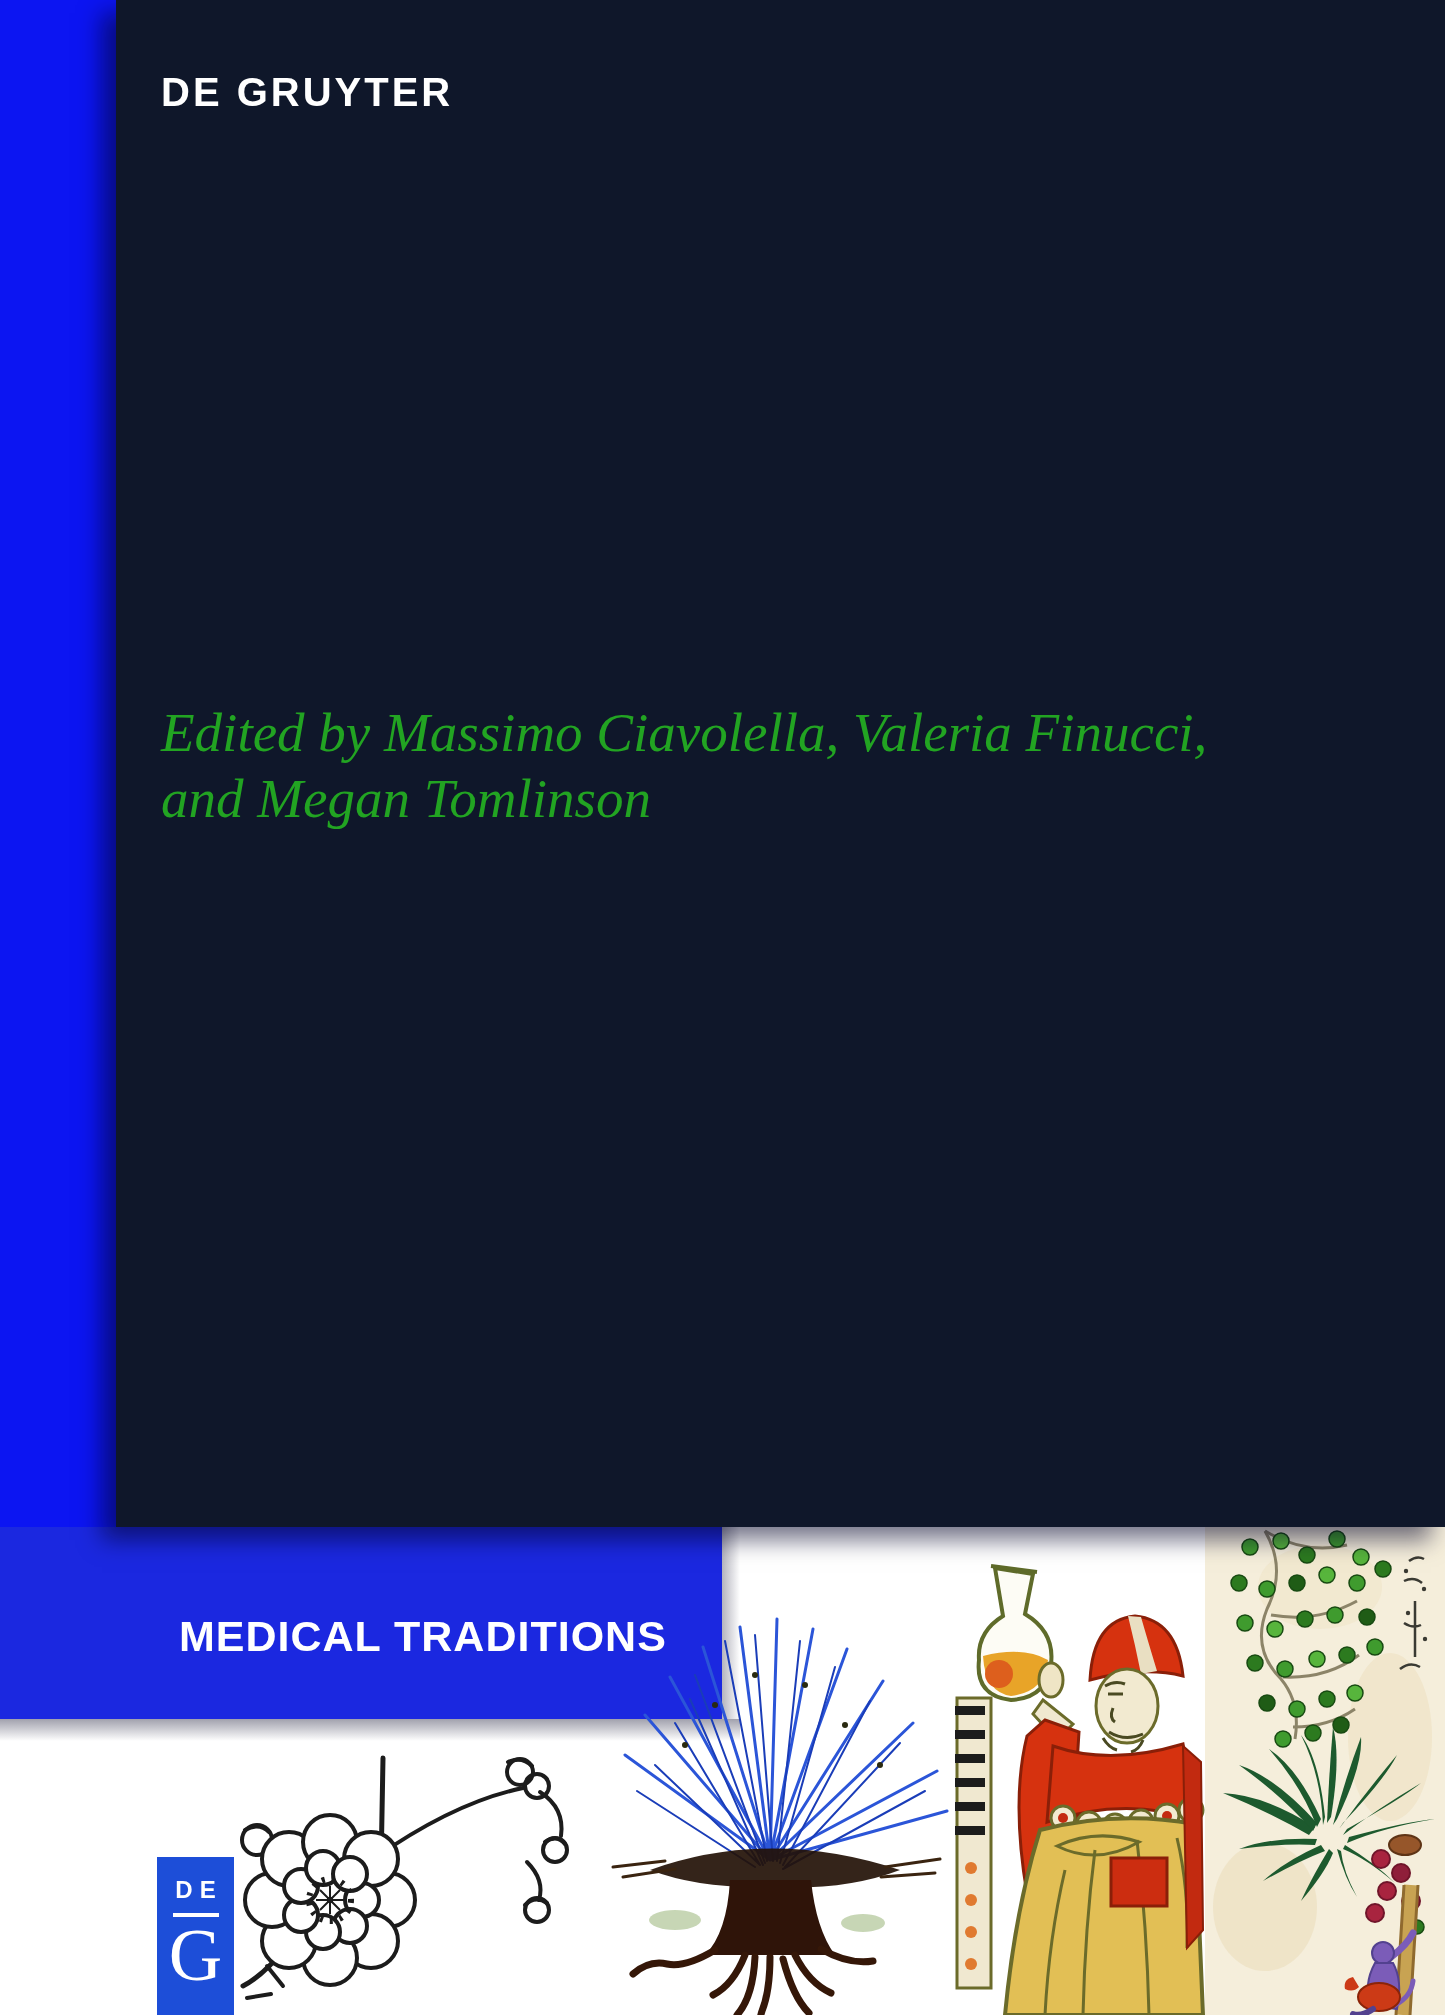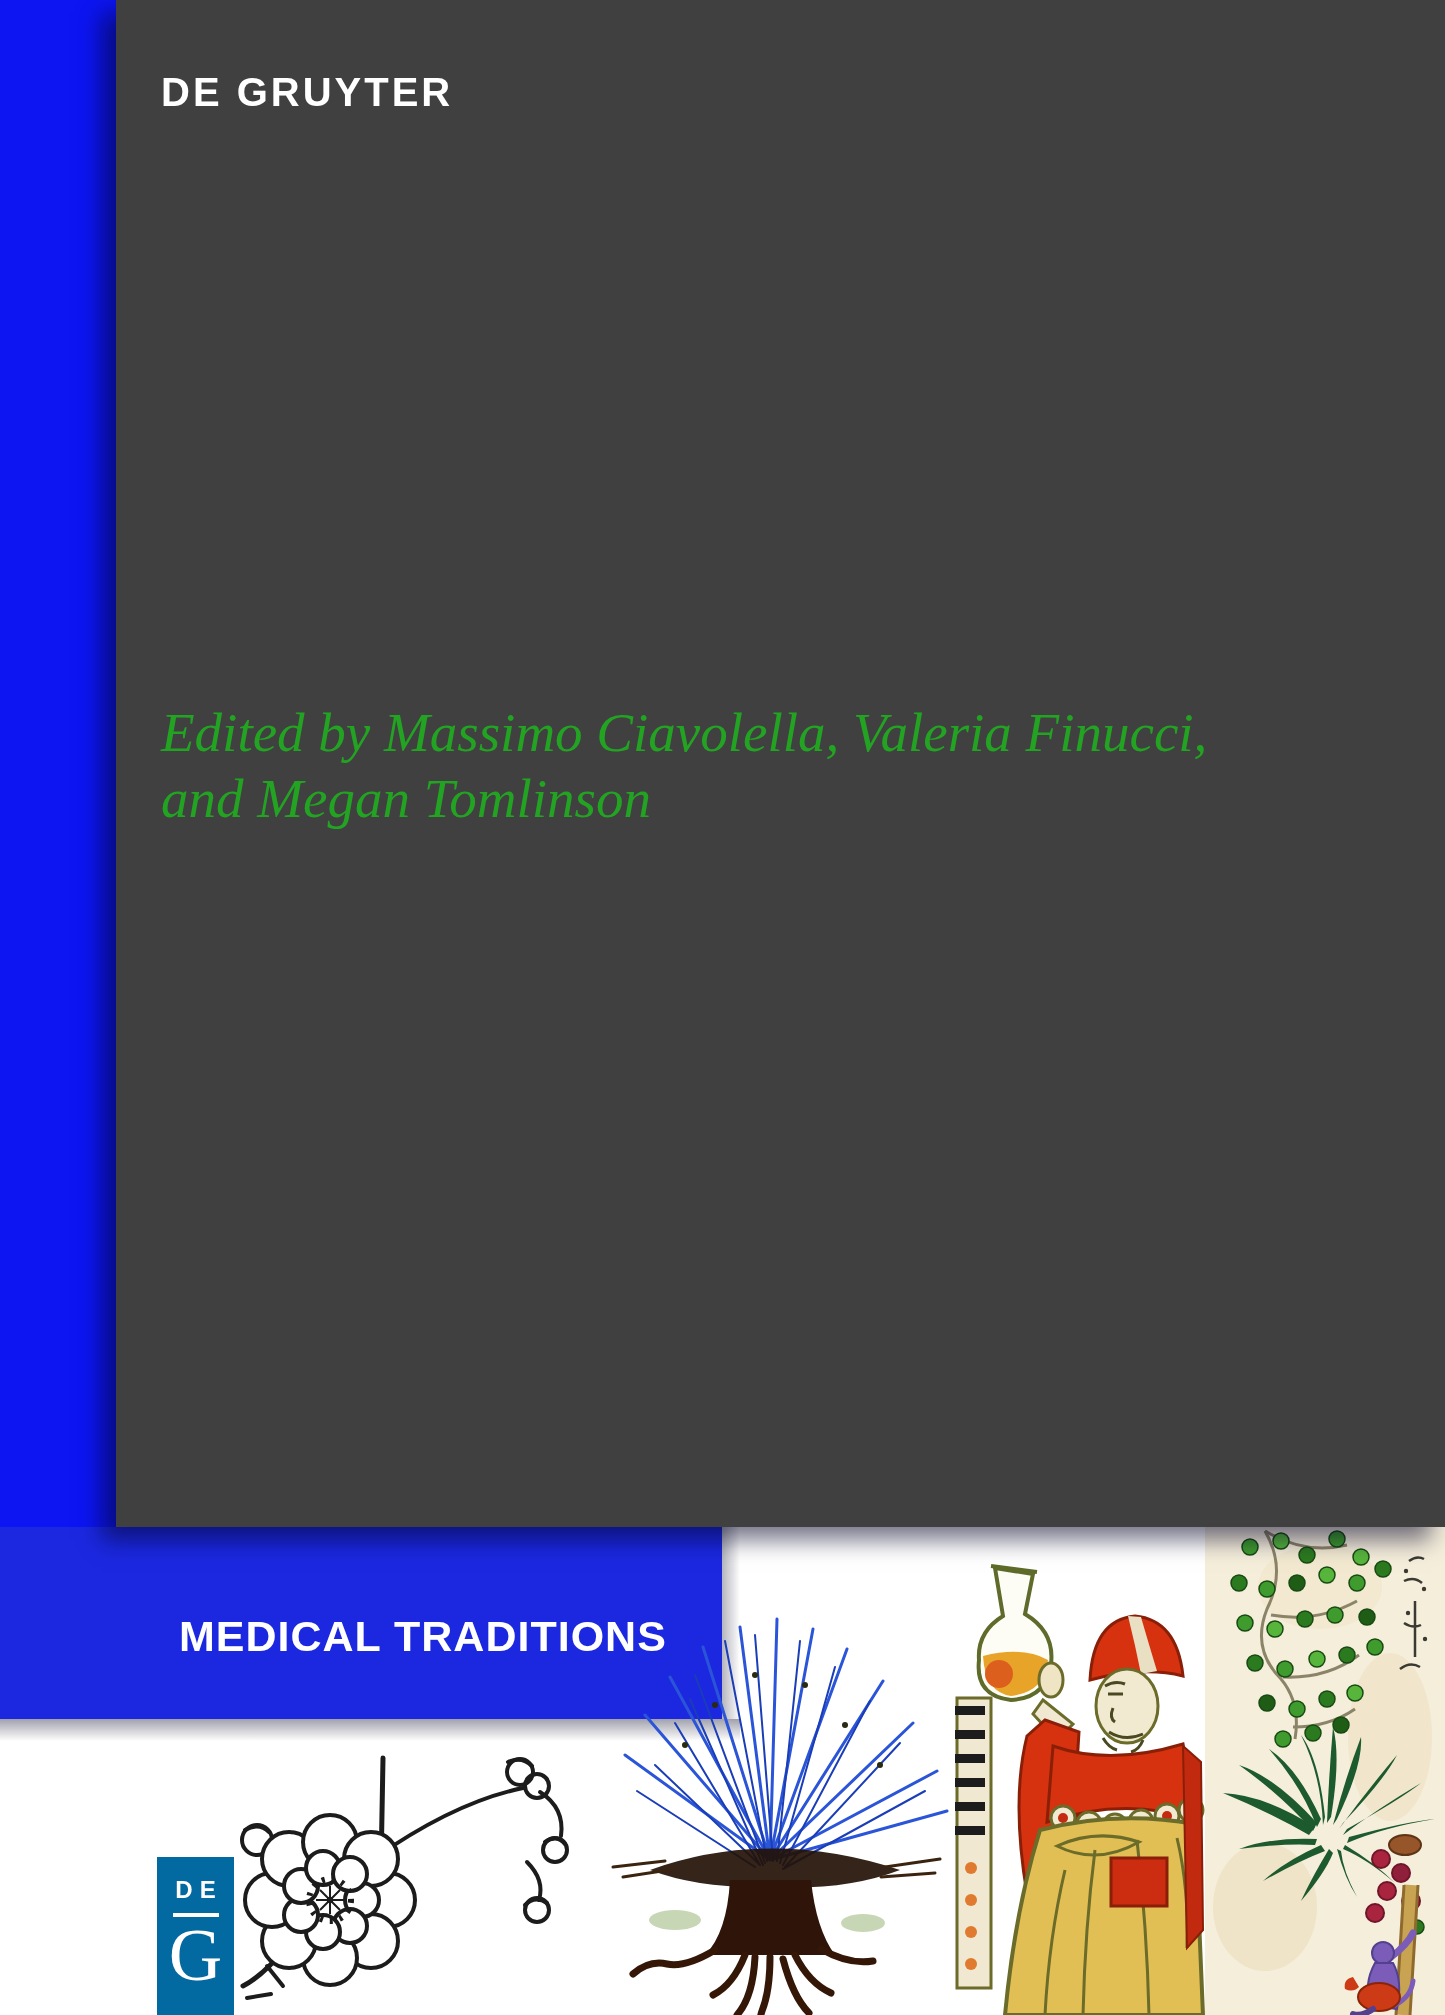--- a/index.html
+++ b/index.html
@@ -8,31 +8,31 @@
     background:#ffffff;font-family:"Liberation Sans",sans-serif;
   }
   
   .blue-bg{position:absolute;left:0;top:0;width:722px;height:1719px;background:#1b28e0;z-index:1;}
   .blue-strip{position:absolute;left:0;top:0;width:116px;height:1527px;background:#0c15f2;z-index:1;}
   .band-shadow-bottom{position:absolute;left:0;top:1719px;width:740px;height:22px;z-index:2;
     background:linear-gradient(to bottom,rgba(8,8,40,.38),rgba(8,8,40,0));}
   .band-shadow-right{position:absolute;left:722px;top:1527px;width:18px;height:192px;z-index:2;
     background:linear-gradient(to right,rgba(8,8,40,.30),rgba(8,8,40,0));}
   
-  .panel{position:absolute;left:116px;top:0;width:1329px;height:1527px;background:#404040;
+  .panel{position:absolute;left:116px;top:0;width:1329px;height:1527px;background:#0f172a;
     box-shadow:-14px 13px 22px rgba(4,4,40,.55);z-index:5;}
   .publisher{position:absolute;left:45px;top:70px;color:#ffffff;font-size:40px;font-weight:bold;letter-spacing:3px;}
   .title{position:absolute;left:42px;top:242px;color:#22a422;font-size:88px;line-height:97px;
     font-weight:bold;letter-spacing:0px;white-space:nowrap;}
   .editors{position:absolute;left:45px;top:700px;color:#22a422;font-size:55px;line-height:66px;
     font-style:italic;font-family:"Liberation Serif",serif;white-space:nowrap;}
   .series-label{position:absolute;left:158px;top:1612px;color:#ffffff;font-size:43px;font-weight:bold;
     letter-spacing:1px;z-index:3;margin-left:21px;}
   
-  .logo{position:absolute;left:157px;top:1857px;width:77px;height:158px;background:#0369a1;color:#fff;z-index:6;}
+  .logo{position:absolute;left:157px;top:1857px;width:77px;height:158px;background:#1d4ed8;color:#fff;z-index:6;}
   .logo-de{text-align:center;margin-top:19px;font-size:24px;font-weight:bold;letter-spacing:7px;text-indent:7px;}
   .logo-rule{width:46px;height:4px;background:#ffffff;margin:9px auto 2px;}
   .logo-g{text-align:center;font-family:"Liberation Serif",serif;font-size:74px;line-height:72px;font-weight:normal;}
   .illus{position:absolute;z-index:2;}
 </style>
 </head>
 <body>
 
 <div class="blue-bg"></div>
 <div class="blue-strip"></div>

